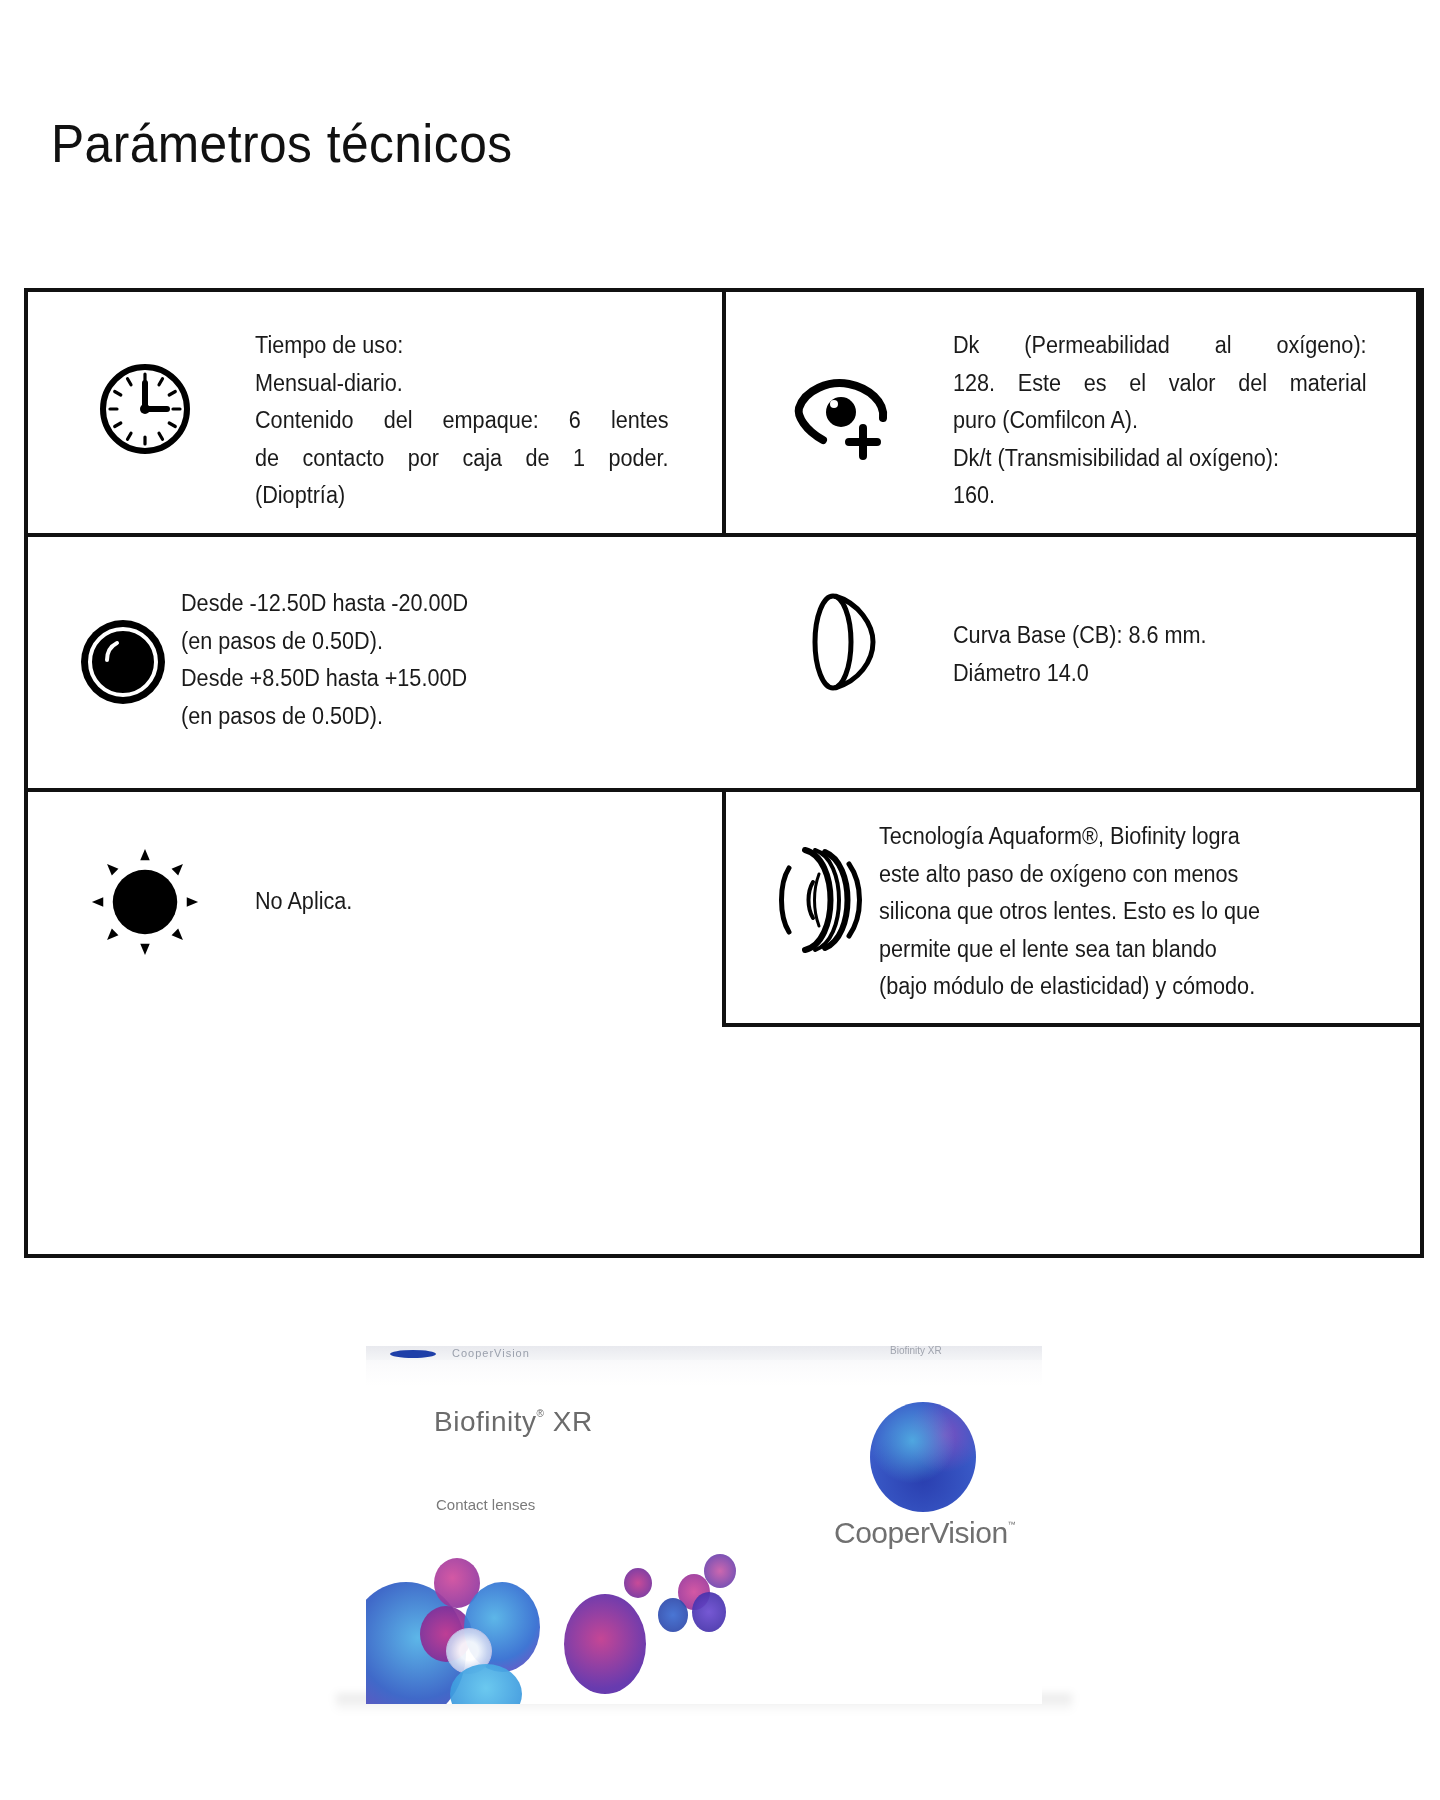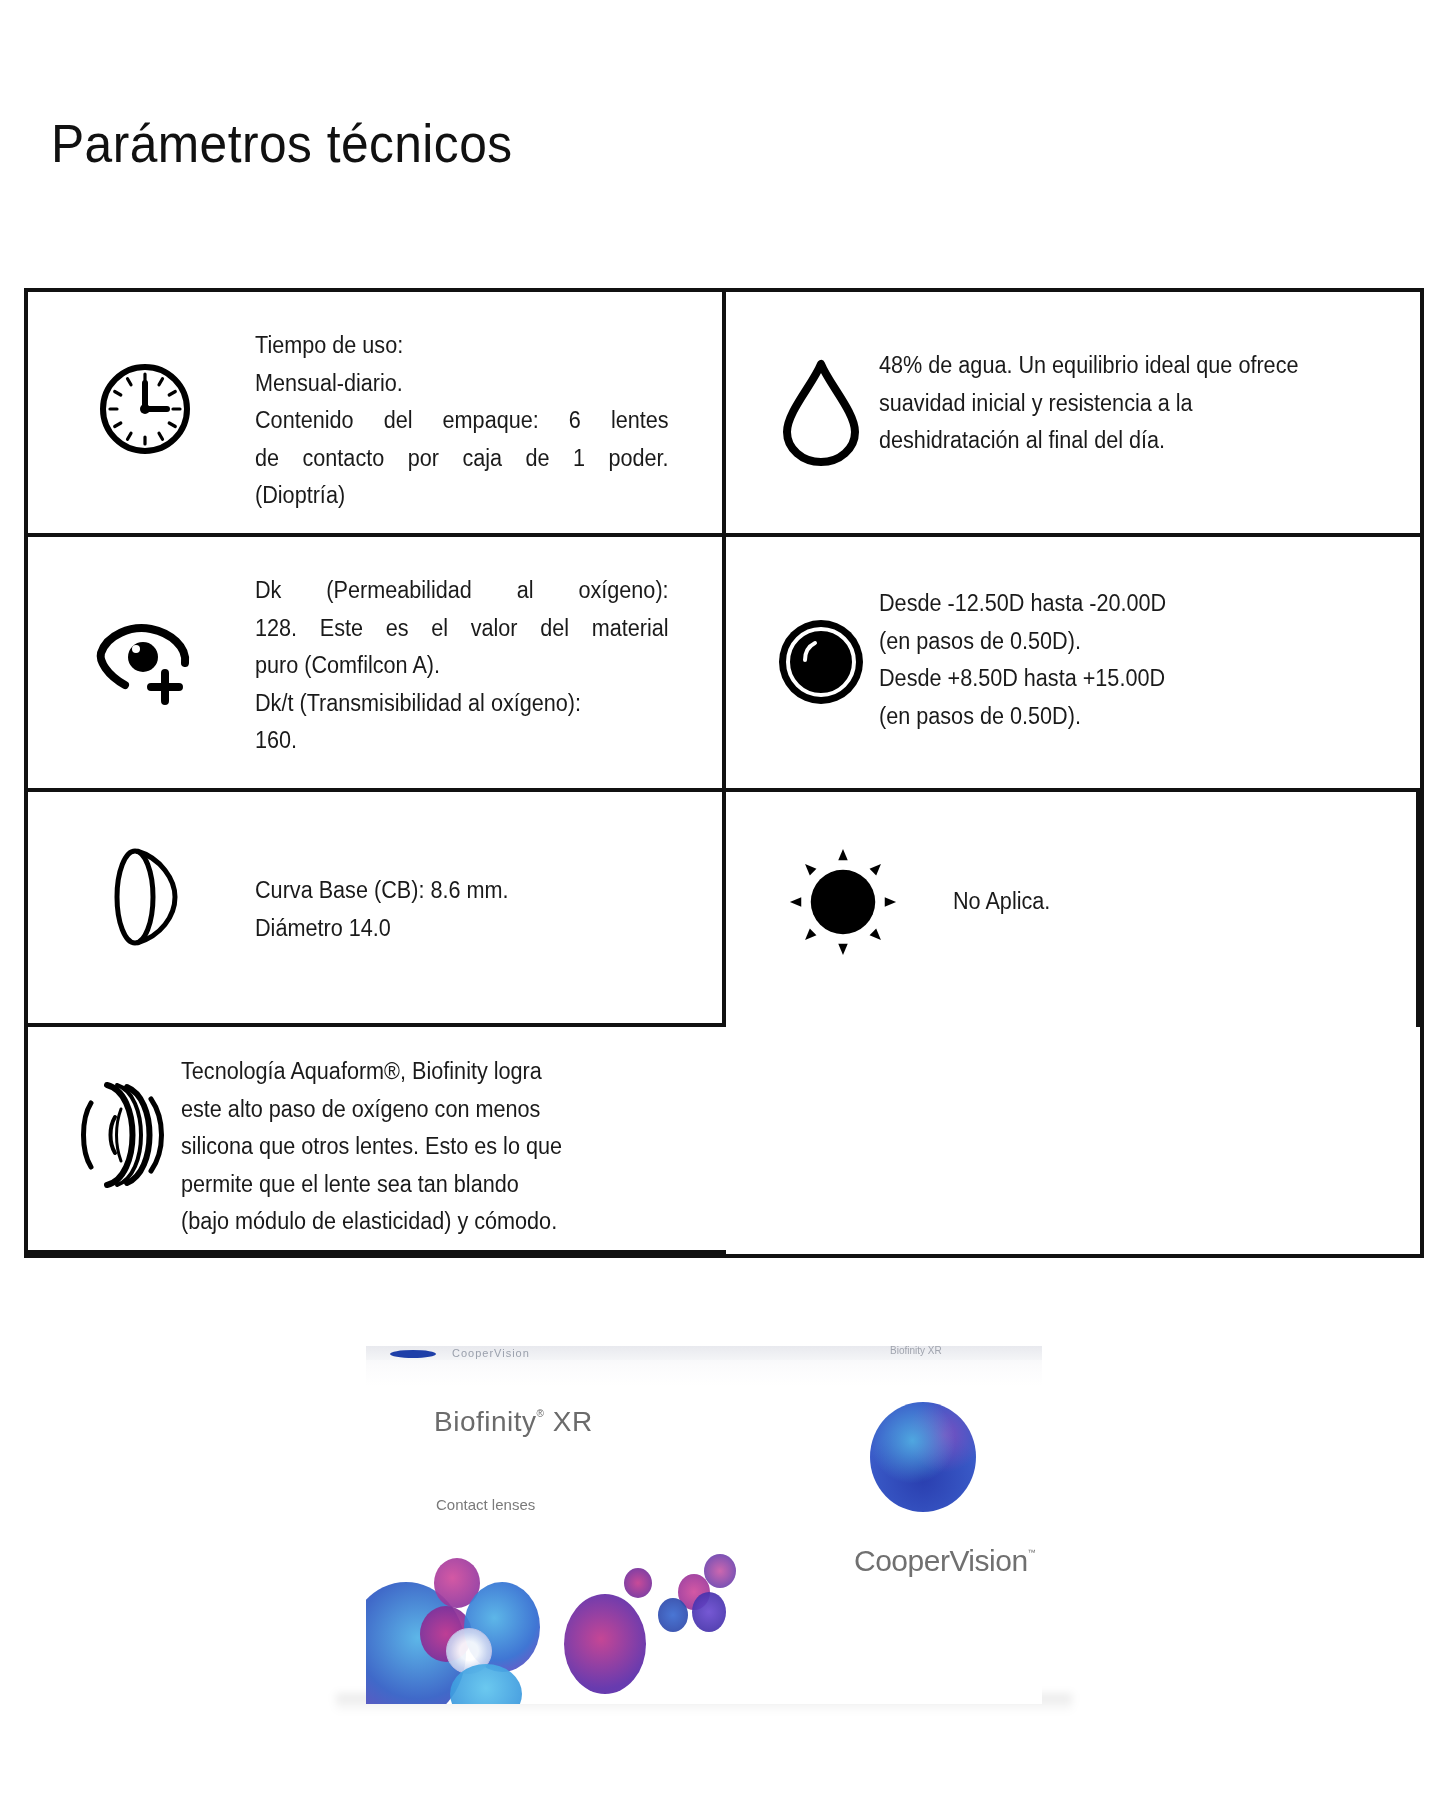--- a/index.html
+++ b/index.html
@@ -83,23 +83,22 @@
     }
     .cv-logo-circle {
       position: absolute; left: 504px; top: 56px; width: 106px; height: 110px; border-radius: 50%;
       background:
         radial-gradient(circle at 40% 35%, #4fa7e0 0%, rgba(79,167,224,0) 45%),
         radial-gradient(circle at 70% 30%, #7b4fc0 0%, rgba(123,79,192,0) 35%),
         radial-gradient(circle at 50% 70%, #2a3fb0 0%, rgba(42,63,176,0) 60%),
         #3a5bc8;
     }
     .cv-logo-text {
-      position: absolute; left: 488px; top: 170px; font-size: 30px; color: #707070; white-space: nowrap;
+      position: absolute; left: 468px; top: 170px; font-size: 30px; color: #707070; white-space: nowrap;
       letter-spacing: -0.5px;
-      margin-top: 28px;
     }
     .cv-logo-text sup { font-size: 8px; vertical-align: 16px; }
     .bubble { position: absolute; border-radius: 50%; opacity: 0.92; }
   </style>
 </head>
 <body>
 
 <h1 class="page-title">Parámetros técnicos</h1>
 
 <div class="params-table">
@@ -129,32 +128,20 @@
     </div>
     <div class="text" style="top:35px;">
       <span class="line">Tiempo de uso:</span>
       <span class="line">Mensual-diario.</span>
       <span class="line justify">Contenido del empaque: 6 lentes</span>
       <span class="line justify">de contacto por caja de 1 poder.</span>
       <span class="line">(Dioptría)</span>
     </div>
   </div>
 
-  <div class="cell right">
-    <div class="icon" style="top:60px;height:120px;">
-      <svg width="84" height="112" viewBox="0 0 84 112">
-        <path d="M42 8 C 34 28, 8 56, 8 76 A 34 30 0 0 0 76 76 C 76 56, 50 28, 42 8 Z" fill="none" stroke="#000" stroke-width="8" stroke-linejoin="round"></path>
-      </svg>
-    </div>
-    <div class="text" style="top:55px;">
-      <span class="line">48% de agua. Un equilibrio ideal que ofrece</span>
-      <span class="line">suavidad inicial y resistencia a la</span>
-      <span class="line"> deshidratación al final del día.</span>
-    </div>
-  </div>
 
   <div class="cell left">
     <div class="icon" style="top:70px;height:110px;">
       <svg width="100" height="90" viewBox="0 0 100 90">
         <path d="M30 68 C 12 58, 4 44, 6 36 C 12 18, 36 8, 56 12 C 76 16, 92 30, 90 46" fill="none" stroke="#000" stroke-width="8" stroke-linecap="round"></path>
         <circle cx="48" cy="40" r="15" fill="#000"></circle>
         <circle cx="41" cy="32" r="4" fill="#fff"></circle>
         <path d="M70 56 L70 84 M56 70 L84 70" stroke="#000" stroke-width="8" stroke-linecap="round"></path>
       </svg>
     </div>

